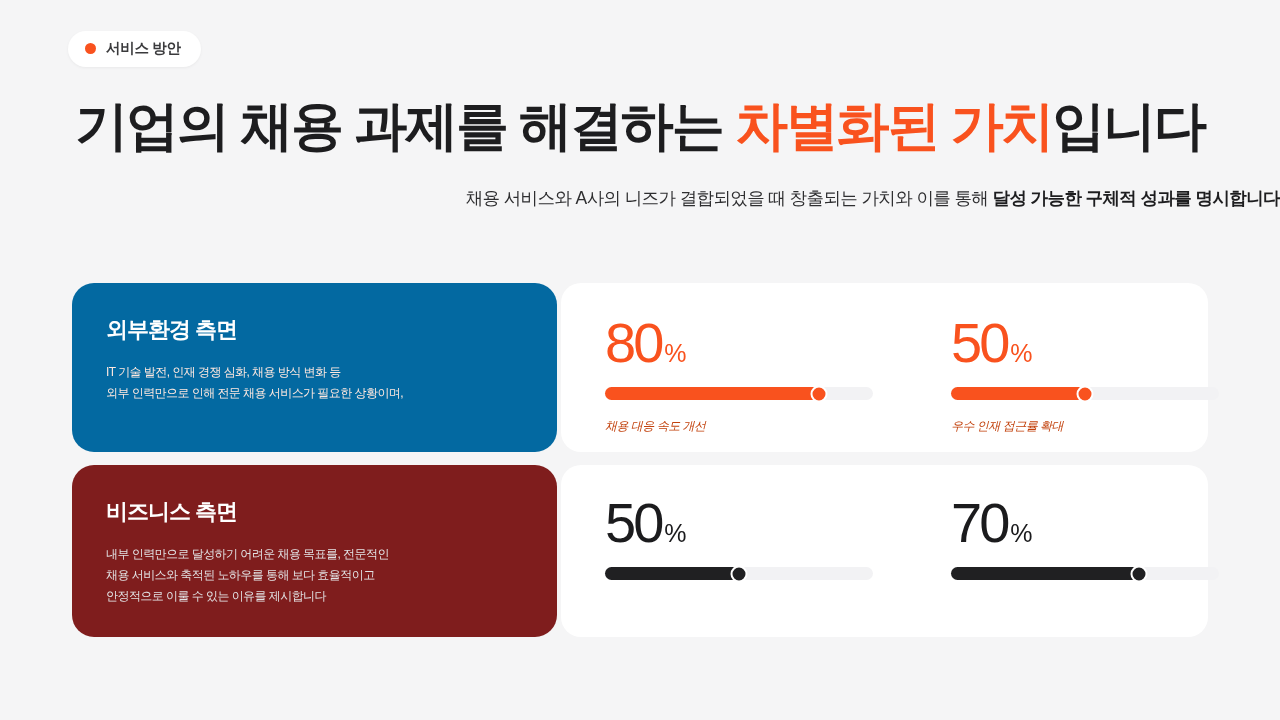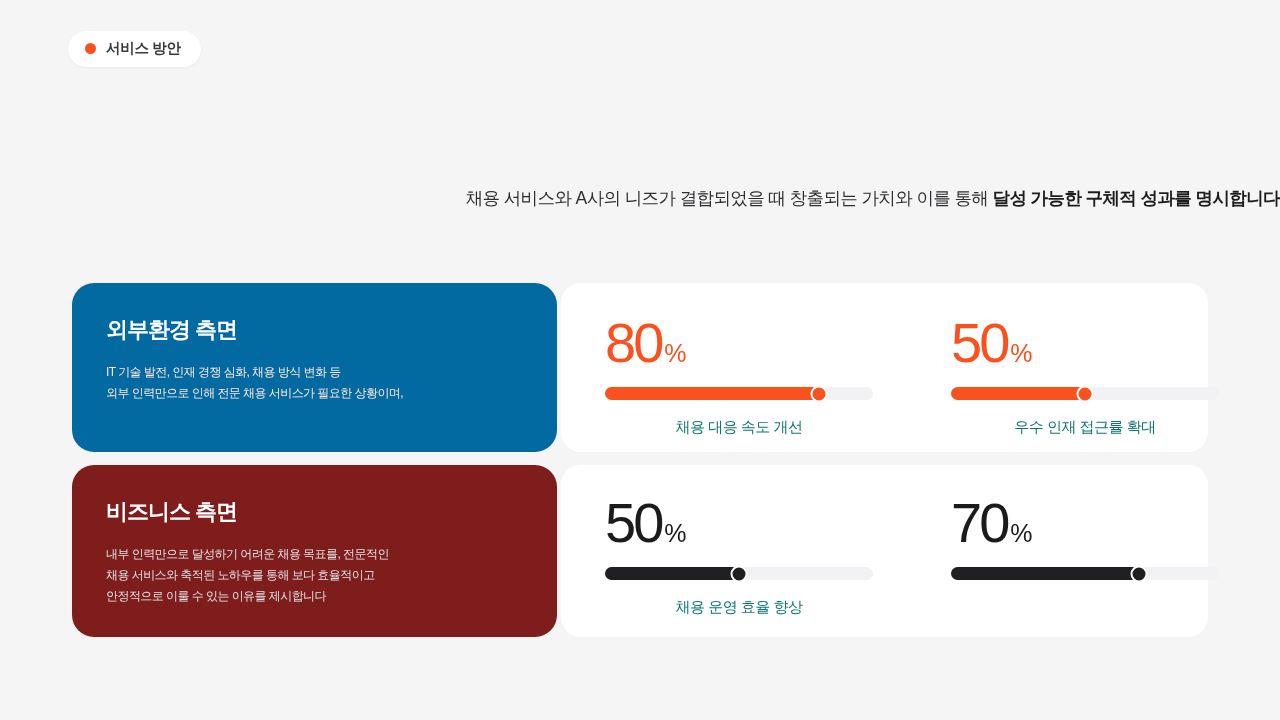--- a/index.html
+++ b/index.html
@@ -56,21 +56,20 @@
   .panel-body { font-size:12px; line-height:1.73; letter-spacing:-0.55px; }
   .panel-orange .panel-body { color:#ffe9e0; }
   .panel-dark   .panel-body { color:#e2e2e4; }
   .panel-body div { white-space:nowrap; }
 
   
   .statcard {
     position:absolute; left:561px; width:647px;
     background:#ffffff; border-radius:20px;
     display:flex;
-    text-align:center;
   }
   .statcard-top    { top:283px; height:169px; }
   .statcard-bottom { top:465px; height:172px; }
 
   .stat {
     flex:1 1 50%;
     padding:32px 34px 0 44px;
     position:relative;
   }
   .statcard-bottom .stat { padding-top:30px; }
@@ -97,34 +96,37 @@
   .stat-dark   .bar-fill { background:#202022; }
   .bar-knob {
     position:absolute; top:50%; width:17px; height:17px;
     border-radius:50%; transform:translate(-50%,-50%);
     border:2px solid #ffffff;
   }
   .stat-orange .bar-knob { background:#f9521e; }
   .stat-dark   .bar-knob { background:#202022; }
 
   .stat-label {
-    margin-top:18px; font-size:15px; color:#0f766e;
-    letter-spacing:-0.5px; white-space:nowrap;
+    margin-top:18px; font-size:12px; color:#c2410c;
+    letter-spacing:-0.5px; white-space:nowrap;font-style:italic;
   }
 </style>
 </head>
 <body>
 
 <div class="slide">
 
   <div class="badge">
     <span class="badge-dot"></span>
     <span class="badge-text">서비스 방안</span>
   </div>
 
+  <div class="headline">
+    <span>기업의 채용 과제를 해결하는 </span><span class="hl">차별화된 가치</span><span>입니다</span>
+  </div>
 
   <div class="subhead">
     <span>채용 서비스와 A사의 니즈가 결합되었을 때 창출되는 가치와 이를 통해 </span><span class="strong">달성 가능한 구체적 성과를 명시합니다</span>
   </div>
 
   <div class="panel panel-orange">
     <div class="panel-title">외부환경 측면</div>
     <div class="panel-body">
       <div>IT 기술 발전, 인재 경쟁 심화, 채용 방식 변화 등</div>
       <div>외부 인력만으로 인해 전문 채용 서비스가 필요한 상황이며,</div>
@@ -168,21 +170,20 @@
   <div class="statcard statcard-bottom">
     <div class="stat stat-dark">
       <div class="stat-num">
         <span class="stat-value">50</span>
         <span class="stat-pct">%</span>
       </div>
       <div class="bar-track">
         <div class="bar-fill" style="width: 50%;"></div>
         <div class="bar-knob" style="left: 50%;"></div>
       </div>
-      <div class="stat-label">채용 운영 효율 향상</div>
     </div>
     <div class="stat stat-dark">
       <div class="stat-num">
         <span class="stat-value">70</span>
         <span class="stat-pct">%</span>
       </div>
       <div class="bar-track">
         <div class="bar-fill" style="width: 70%;"></div>
         <div class="bar-knob" style="left: 70%;"></div>
       </div>

